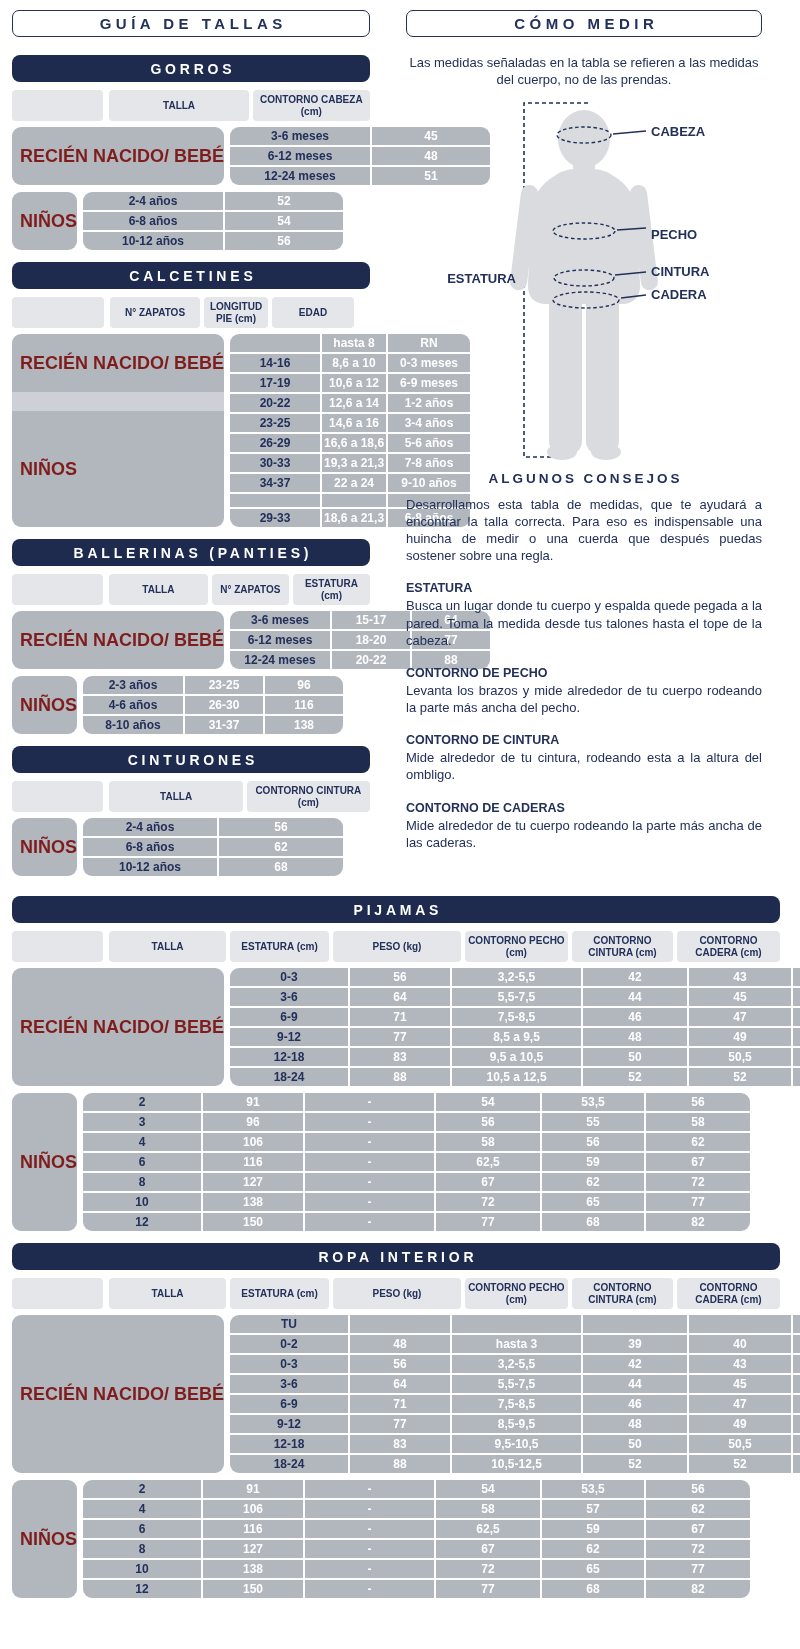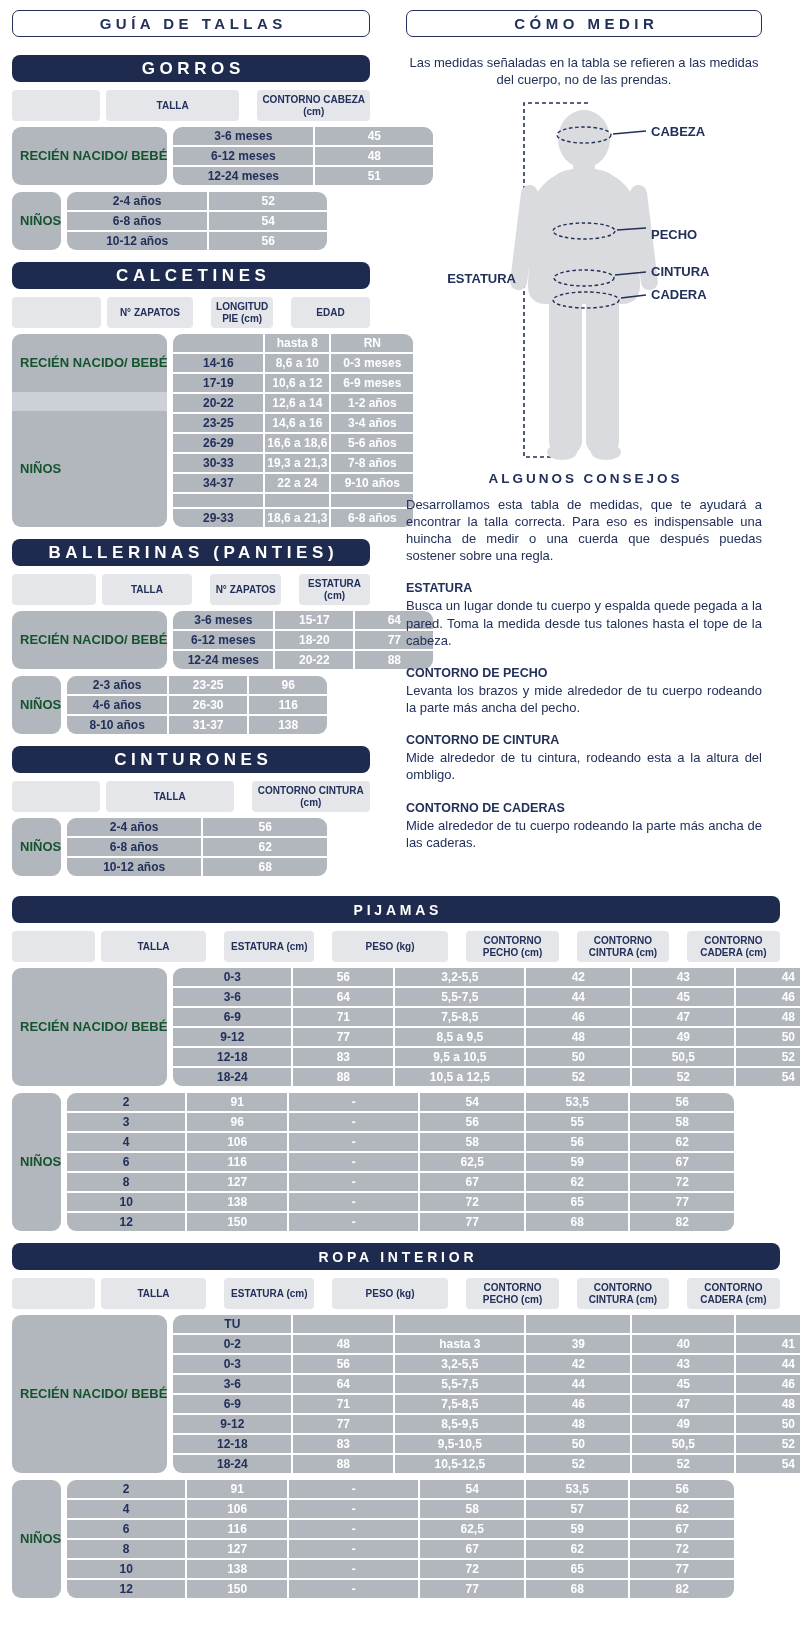--- a/index.html
+++ b/index.html
@@ -19,40 +19,40 @@
     display:flex; align-items:center; justify-content:center;
     color:#22305a; font-weight:bold; font-size:15px; letter-spacing:.3em;
     text-indent:.3em; margin-bottom:18px; background:#fff;
   }
 
   
   .stable { margin-bottom:12px; }
   .t-bar {
     background:#1e2b4e; color:#ffffff; border-radius:8px;
     height:27px; display:flex; align-items:center; justify-content:center;
-    font-weight:bold; font-size:17px; letter-spacing:.27em; text-indent:.27em;
+    font-weight:bold; font-size:14px; letter-spacing:.27em; text-indent:.27em;
     margin-bottom:8px;
   }
   .t-row.t-head { display:flex; align-items:stretch; margin-bottom:6px; }
   .hc {
     background:#e5e6ea; border-radius:4px; color:#22305a;
     font-weight:bold; font-size:10px; line-height:1.15; text-align:center;
     display:flex; align-items:center; justify-content:center;
-    height:31px; margin-left:18px; padding:0 2px;
+    height:31px; margin-left:4px; padding:0 2px;
   }
   .hc.c0 { margin-left:0; }
   .hc.c1 { margin-left:6px; }
   .t-group { display:flex; align-items:stretch; }
   .t-group + .t-group { margin-top:7px; }
   .t-label {
     background:#b2b6bd; border-radius:9px; overflow:hidden;
     margin-right:6px; display:flex; flex-direction:column; flex:none;
   }
   .t-seg { display:flex; align-items:center; padding-left:8px; }
-  .t-seg span { color:#14532d; font-weight:bold; font-size:13px; line-height:1.12; }
+  .t-seg span { color:#7f1d1d; font-weight:bold; font-size:18px; line-height:1.12; }
   .t-seg-light { background:#cdd0d6; }
   .t-rows { border-radius:9px; overflow:hidden; flex:none; }
   .t-r { display:flex; height:18px; }
   .t-r + .t-r { margin-top:2px; }
   .t-r-empty { height:13px; }
   .dc {
     background:#b2b6bd; height:100%; margin-left:2px;
     display:flex; align-items:center; justify-content:center;
     font-weight:bold; font-size:12px;
   }

